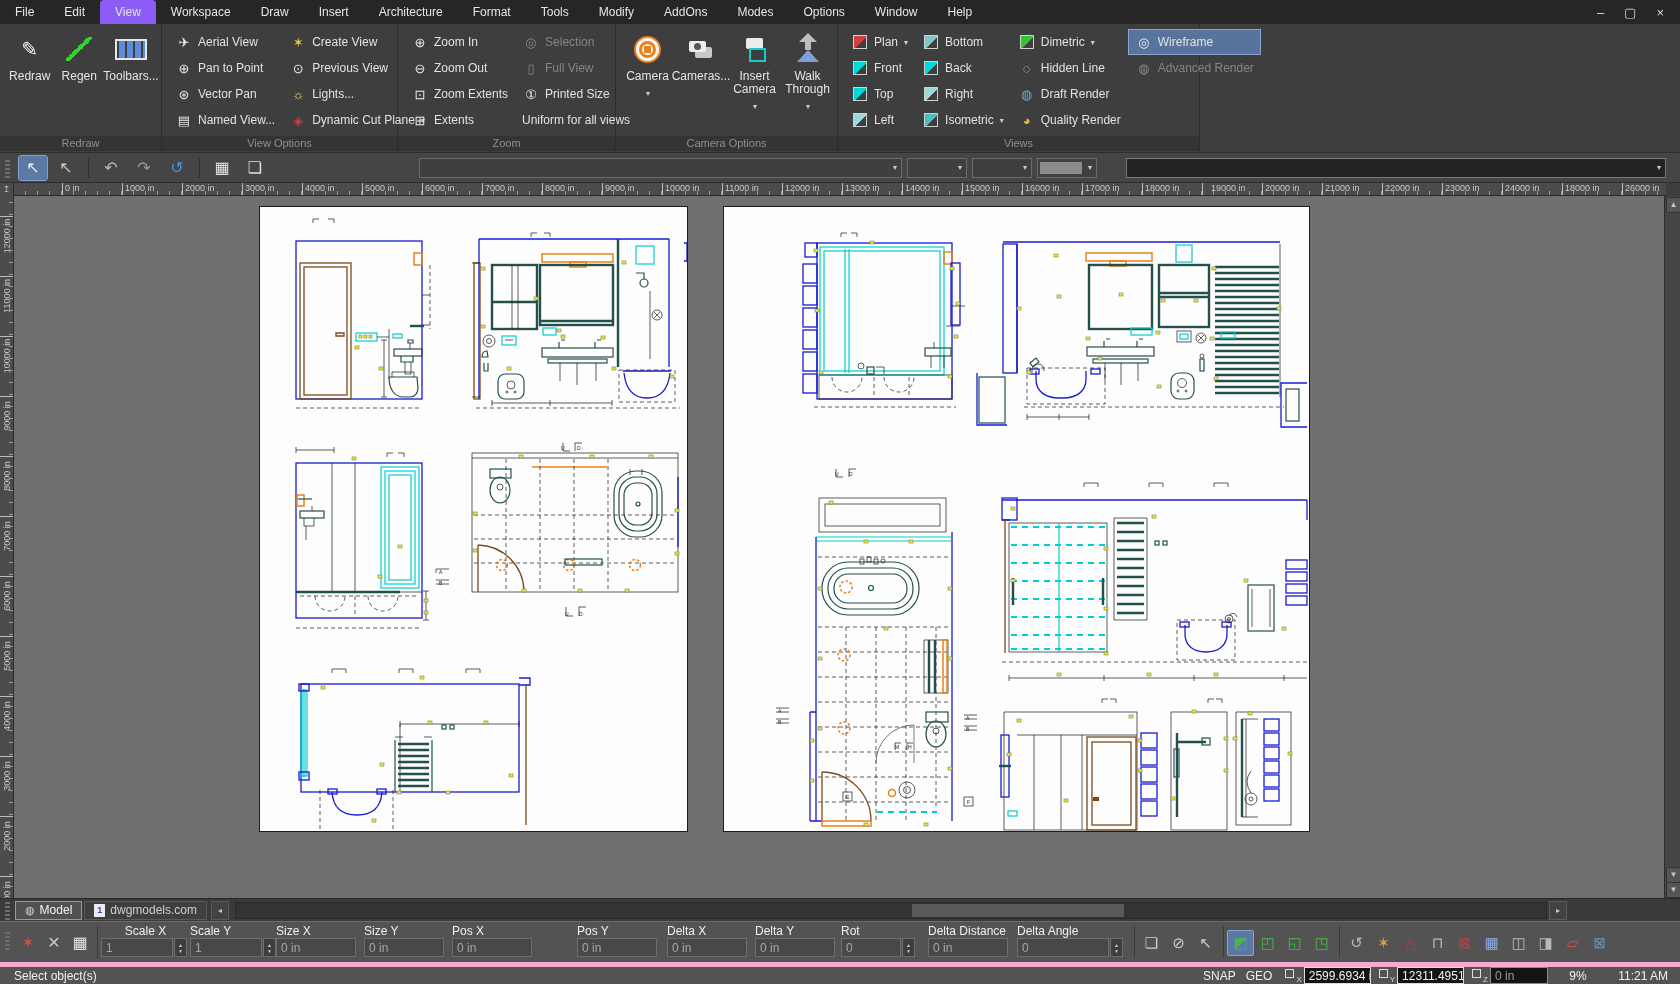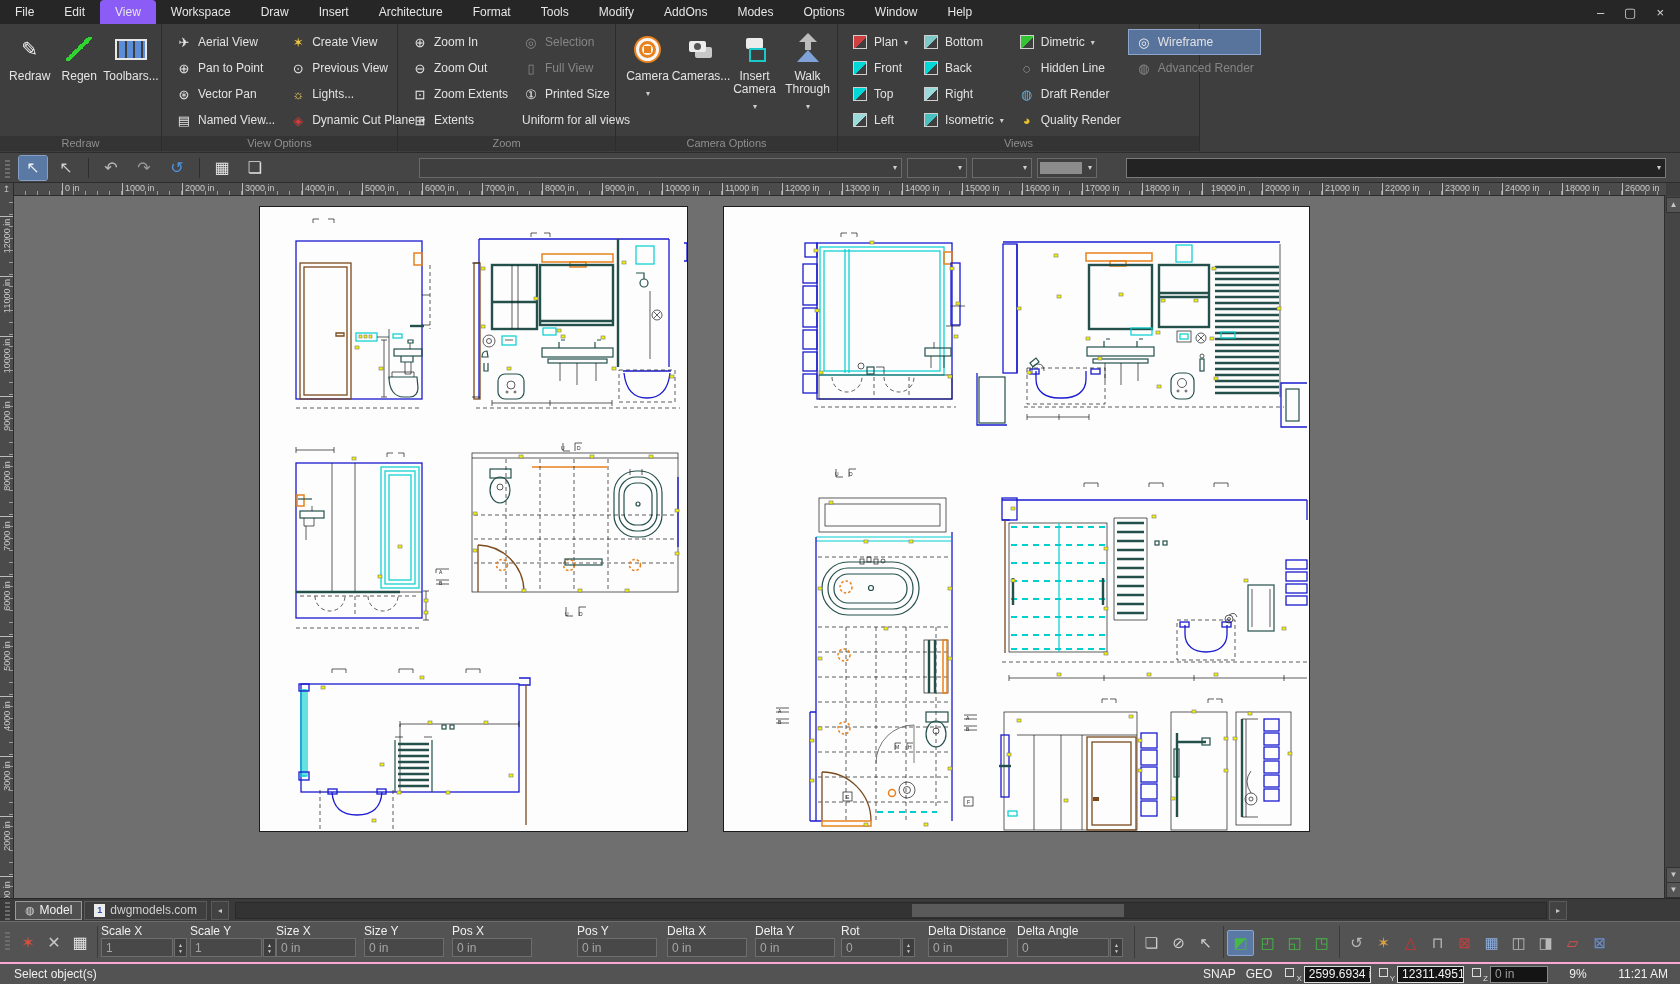--- a/index.html
+++ b/index.html
@@ -91,21 +91,21 @@
   .pico{width:26px;height:26px;margin-top:7px;display:flex;align-items:center;justify-content:center;font-size:16px;}
   .pfield{flex:none;padding-top:2px;}
   .plabel{height:14px;font-size:12px;color:#f0f0f0;white-space:nowrap;}
   .prow{display:flex;}
   .pinput{height:19px;background:#484848;border:1px solid #6e6e6e;color:#a6a6a6;font-size:12px;padding:0 4px;display:flex;align-items:center;box-sizing:border-box;}
   .spin{width:13px;height:19px;background:#3e3e3e;border:1px solid #6e6e6e;margin-left:1px;display:flex;flex-direction:column;align-items:center;justify-content:center;font-size:5px;color:#ccc;line-height:6px;box-sizing:border-box;}
   .psep{width:1px;background:#3a3a3a;margin:4px 3px 4px 4px;}
   .sicon{width:25px;height:24px;margin-top:8px;display:flex;align-items:center;justify-content:center;font-size:15px;border-radius:2px;border:1px solid transparent;}
   .sicon.active{background:#5b79a5;border-color:#8aa4cb;}
   
-  .statusbar{position:absolute;left:0;top:962px;width:100%;height:22px;background:#535353;border-top:2px solid #f9a8d4;display:flex;align-items:center;font-size:12px;color:#f0f0f0;box-sizing:border-box;}
+  .statusbar{position:absolute;left:0;top:962px;width:100%;height:22px;background:#535353;border-top:5px solid #f9a8d4;display:flex;align-items:center;font-size:12px;color:#f0f0f0;box-sizing:border-box;}
   .smsg{padding-left:14px;}
   .sright{margin-left:auto;display:flex;align-items:center;gap:10px;padding-right:12px;}
   .stoggle{padding:0 3px;}
   .axwrap{display:flex;align-items:flex-end;gap:2px;}
   .axg{width:7px;height:7px;border:1px solid #ddd;margin-bottom:6px;}
   .axl{font-size:8px;color:#ddd;}
   .cfield{height:17px;background:#141414;border:1px solid #dcdcdc;color:#f2f2f2;padding:0 4px;display:flex;align-items:center;overflow:hidden;white-space:nowrap;box-sizing:border-box;}
   .cfield.dim{border-color:#8a8a8a;color:#9a9a9a;}
 </style>
 </head>
@@ -961,21 +961,21 @@
 
   <div class="propsbar">
     <div class="grip" style="margin-top:8px;"></div>
     <div style="display:flex;">
         <div class="pico" style="color: rgb(216, 80, 60);">✶</div>
         <div class="pico" style="color: rgb(200, 200, 200);">✕</div>
         <div class="pico" style="color: rgb(224, 224, 224);">▦</div>
       </div>
     <div class="psep"></div>
     <div style="display:flex;">
-        <div class="pfield" style="width: 89px;">
+        <div class="pfield" style="width: 89px; text-align: center;">
           <div class="plabel">Scale X</div>
           <div class="prow">
             <div class="pinput" style="width: 72px;">1</div>
             <div class="spin">
               <div>▲</div>
               <div>▼</div>
             </div>
           </div>
         </div>
         <div class="pfield" style="width: 86px;">

